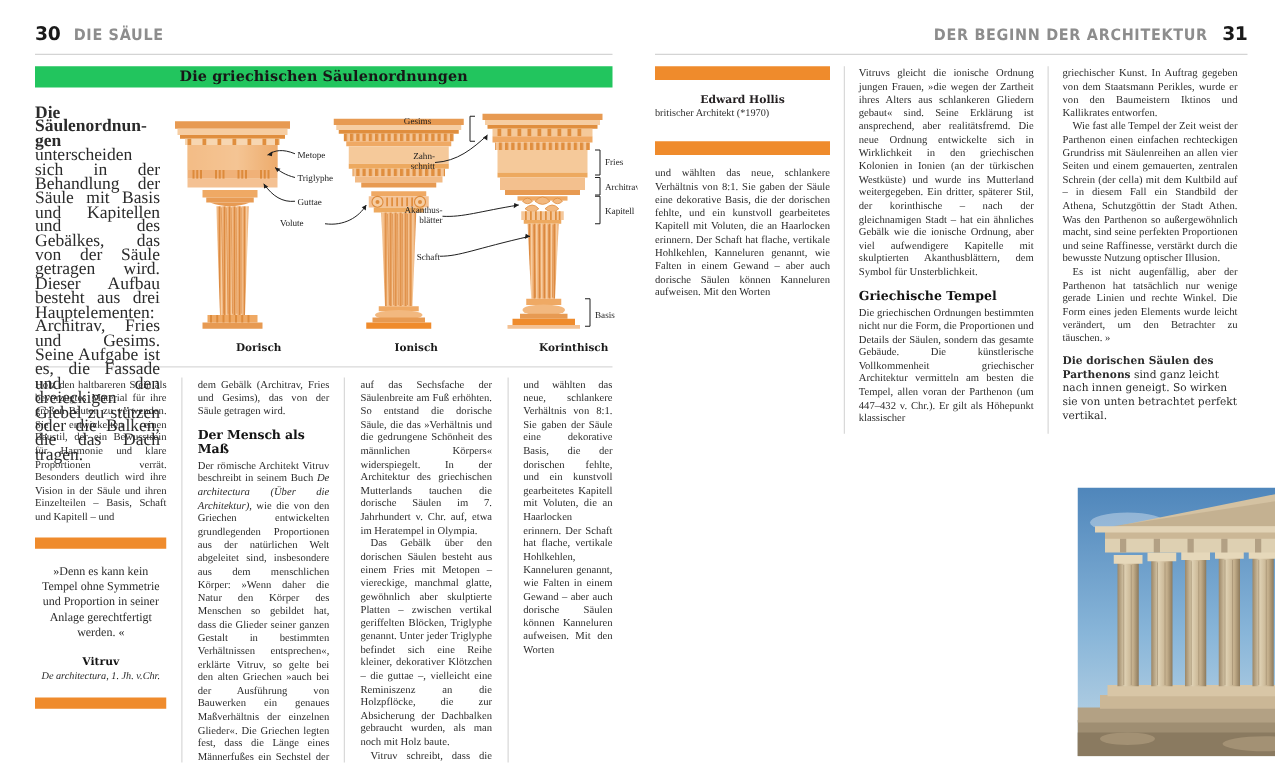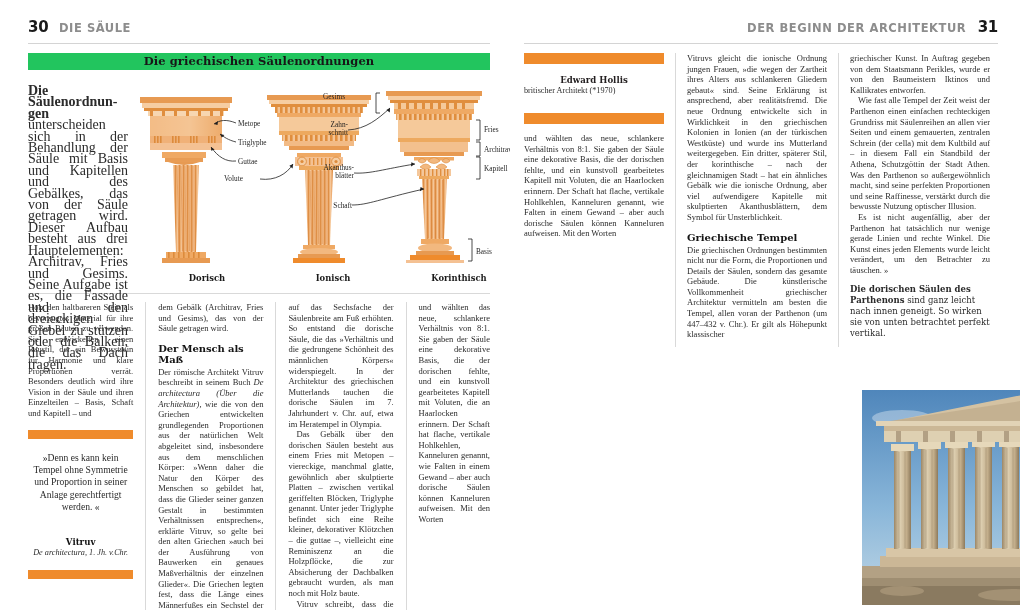--- a/index.html
+++ b/index.html
@@ -70,21 +70,21 @@
 
   .coldiv{width:1px;background:#d9d9d9;align-self:stretch;}
 
   
   .pull{margin-top:11px;}
   .pull .qbar{background:#ef8b2c;height:9px;width:100%;}
   .pull .qtext{
     margin-top:13px;text-align:center;font-size:9.6px;line-height:12.4px;color:#2b2b2b;
   }
   .pull .qattr{
-    margin-top:23px;text-align:center;
+    margin-top:11px;text-align:center;
     font-family:"DejaVu Serif", serif;font-weight:bold;font-size:8.6px;color:#141414;
   }
   .pull .qsub{
     margin-top:1px;text-align:center;font-style:italic;font-size:8.2px;color:#2b2b2b;
   }
   .pull .qbar.bottom{margin-top:13px;}
 
   
   .rquote{width:140px;}
   .rquote .qbar{background:#ef8b2c;height:11px;}
@@ -446,21 +446,21 @@
         <p style="margin:0;font-size:8.5px;line-height:10.6px;text-align:justify;color:#2b2b2b">Vitruvs gleicht die ionische Ordnung jungen Frauen, »die wegen der Zartheit ihres Alters aus schlankeren Gliedern gebaut« sind. Seine Erklärung ist ansprechend, aber realitätsfremd. Die neue Ordnung entwickelte sich in Wirklichkeit in den griechischen Kolonien in Ionien (an der türkischen Westküste) und wurde ins Mutterland weitergegeben. Ein dritter, späterer Stil, der korinthische – nach der gleichnamigen Stadt – hat ein ähnliches Gebälk wie die ionische Ordnung, aber viel aufwendigere Kapitelle mit skulptierten Akanthusblättern, dem Symbol für Unsterblichkeit.</p>
         <h3 style="margin:9px 0 2px;font-family:'DejaVu Serif',serif;font-weight:bold;font-size:10px;color:#141414">Griechische Tempel</h3>
         <p style="margin:0;font-size:8.5px;line-height:10.6px;text-align:justify;color:#2b2b2b">Die griechischen Ordnungen bestimmten nicht nur die Form, die Proportionen und Details der Säulen, sondern das gesamte Gebäude. Die künstlerische Vollkommenheit griechischer Architektur vermitteln am besten die Tempel, allen voran der Parthenon (um 447–432 v. Chr.). Er gilt als Höhepunkt klassischer</p>
       </div>
 
       <div class="coldiv"></div>
 
       <div class="rblock">
         <p style="margin:0;font-size:8.5px;line-height:10.6px;text-align:justify;color:#2b2b2b">griechischer Kunst. In Auftrag gegeben von dem Staatsmann Perikles, wurde er von den Baumeistern Iktinos und Kallikrates entworfen.</p>
         <p style="margin:0;text-indent:8px;font-size:8.5px;line-height:10.6px;text-align:justify;color:#2b2b2b">Wie fast alle Tempel der Zeit weist der Parthenon einen einfachen rechteckigen Grundriss mit Säulenreihen an allen vier Seiten und einem gemauerten, zentralen Schrein (der cella) mit dem Kultbild auf – in diesem Fall ein Standbild der Athena, Schutzgöttin der Stadt Athen. Was den Parthenon so außergewöhnlich macht, sind seine perfekten Proportionen und seine Raffinesse, verstärkt durch die bewusste Nutzung optischer Illusion.</p>
-        <p style="margin:0;text-indent:8px;font-size:8.5px;line-height:10.6px;text-align:justify;color:#2b2b2b">Es ist nicht augenfällig, aber der Parthenon hat tatsächlich nur wenige gerade Linien und rechte Winkel. Die Kunst eines jeden Elements wurde leicht verändert, um den Betrachter zu täuschen. »</p>
+        <p style="margin:0;text-indent:8px;font-size:8.5px;line-height:10.6px;text-align:justify;color:#2b2b2b">Es ist nicht augenfällig, aber der Parthenon hat tatsächlich nur wenige gerade Linien und rechte Winkel. Die Form eines jeden Elements wurde leicht verändert, um den Betrachter zu täuschen. »</p>
         <p class="photocap" style="margin-top:9px"><b>Die dorischen Säulen des Parthenons</b><span> sind ganz leicht nach innen geneigt. So wirken sie von unten betrachtet perfekt vertikal.</span></p>
       </div>
     </div>
 
     <div style="position:absolute;left:334px;top:382px;width:654px;"></div>
     <svg class="photo" style="position:absolute;left:352px;top:380px;width:330px;height:215px" viewBox="0 0 330 215" preserveAspectRatio="none">
       <defs>
         <linearGradient id="sky" x1="0" y1="0" x2="0" y2="1">
           <stop offset="0" stop-color="#4f86bb"></stop>
           <stop offset="0.55" stop-color="#89b6d9"></stop>

